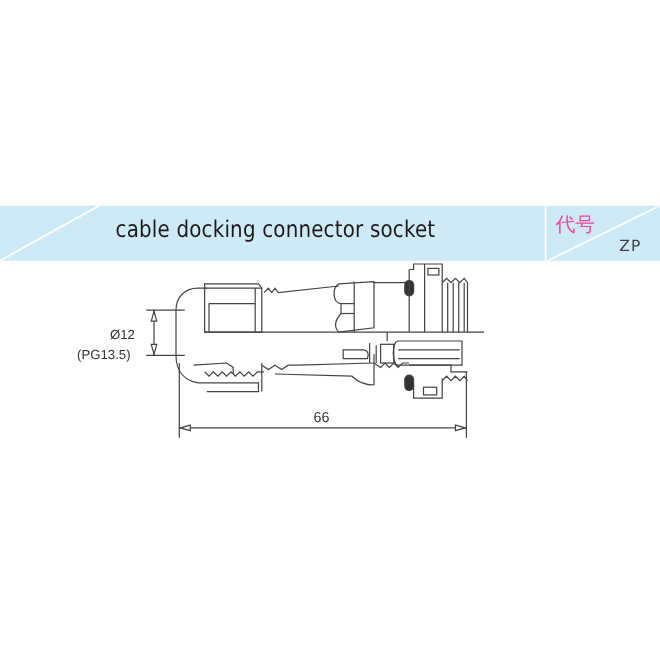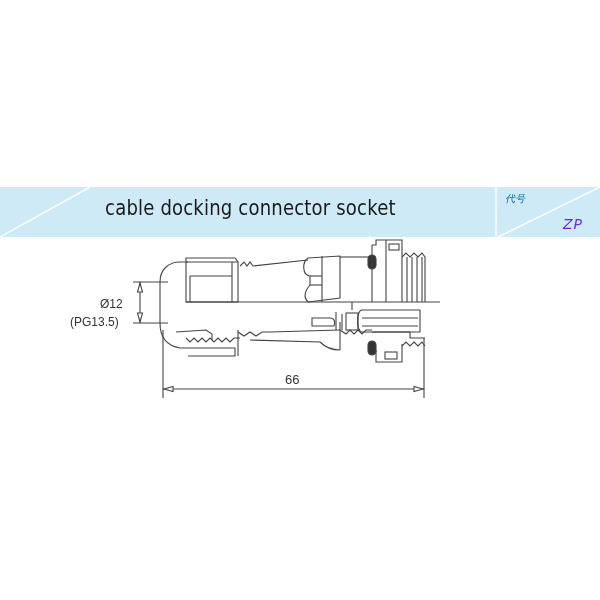--- a/index.html
+++ b/index.html
@@ -1,21 +1,21 @@
 <!DOCTYPE html>
 <html><head>
 <meta charset="utf-8">
 <style>
   html, body { margin: 0; padding: 0; background: #ffffff; }
   body { width: 600px; height: 600px; position: relative; overflow: hidden; font-family: "DejaVu Sans", sans-serif; }
   .banner { position: absolute; left: 0; top: 187px; width: 600px; height: 50px; background: #cfeaf7; }
   .banner svg { position: absolute; left: 0; top: 0; }
   .title { position: absolute; left: 0; top: 196px; width: 496px; text-align: center; font-family: "DejaVu Sans", sans-serif; font-size: 21px; color: #1a1a1a; letter-spacing: 0.2px; transform: scaleX(0.86); transform-origin: 265px 0; }
-  .code-label { position: absolute; left: 505px; top: 192px; font-size: 10px; color: #0369a1; font-style: italic; }
-  .code-value { position: absolute; left: 563px; top: 216px; font-size: 14px; color: #6d28d9; letter-spacing: 1px; font-style: italic; }
+  .code-label { position: absolute; left: 505px; top: 192px; font-size: 18px; color: #ec4899; }
+  .code-value { position: absolute; left: 563px; top: 216px; font-size: 14px; color: #404040; letter-spacing: 1px; }
   .drawing { position: absolute; left: 0; top: 0; }
   .dim-text { font-family: "Liberation Sans", sans-serif; fill: #333; }
 </style>
 </head>
 <body>
 
 <div class="banner">
   <svg width="600" height="50">
     <line x1="0" y1="50" x2="90" y2="0" stroke="#ffffff" stroke-width="1.5"></line>
     <line x1="496" y1="0" x2="496" y2="50" stroke="#ffffff" stroke-width="1.5"></line>

